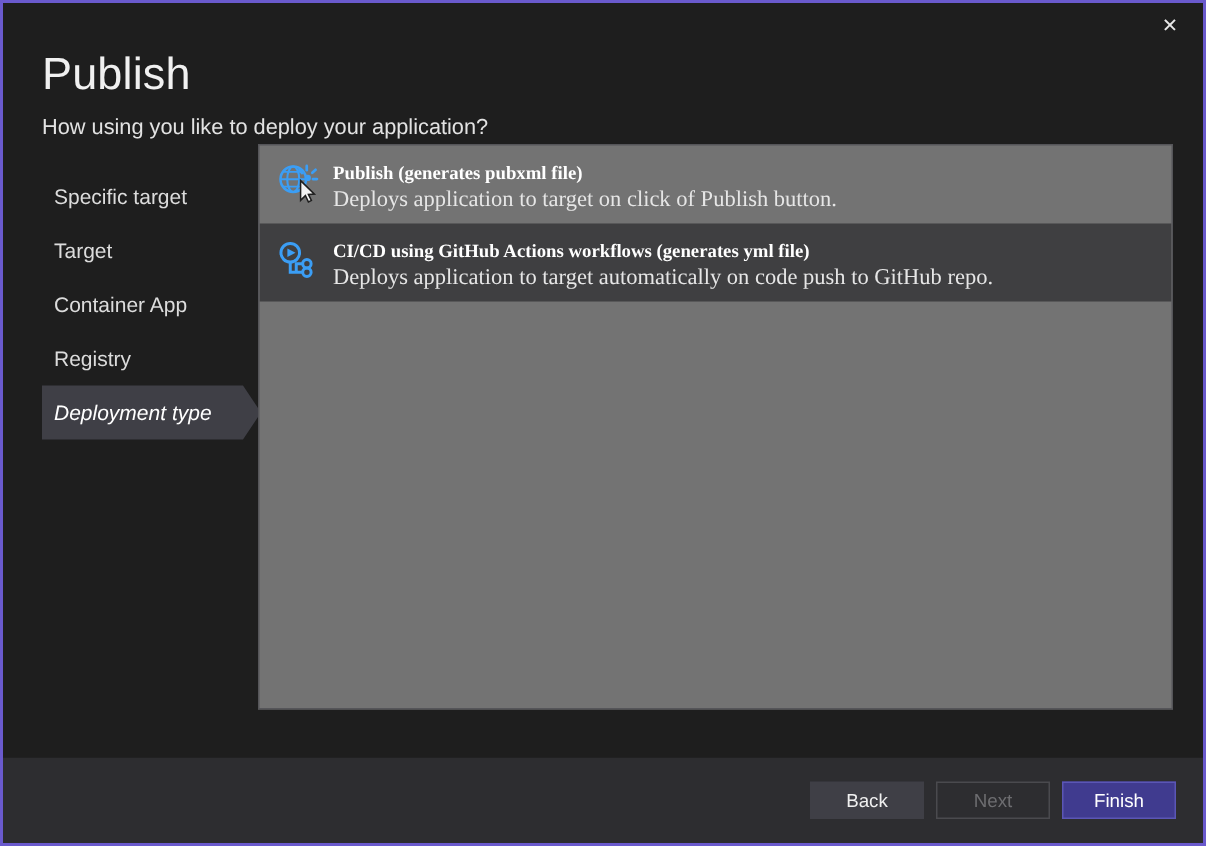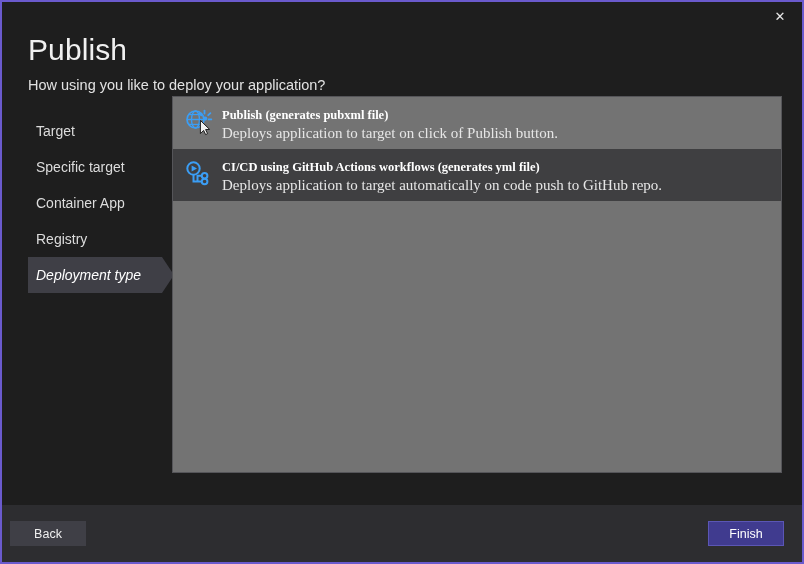--- a/index.html
+++ b/index.html
@@ -163,21 +163,21 @@
     color: #e6e6e6;
     line-height: 16px;
   }
 
   
   .footer {
     flex: 0 0 57px;
     background: #2d2d30;
     display: flex;
     align-items: center;
-    justify-content: space-between;
+    justify-content: flex-end;
     padding-right: 18px;
     box-sizing: border-box;
   }
   .btn {
     width: 76px;
     height: 25px;
     margin-left: 8px;
     box-sizing: border-box;
     display: flex;
     align-items: center;
@@ -212,24 +212,24 @@
 
   <div class="header">
     <div class="header-title">Publish</div>
     <div class="header-subtitle">How using you like to deploy your application?</div>
   </div>
 
   <div class="body">
 
     <div class="sidebar">
       <div class="nav-item">
+        <span class="nav-label">Specific target</span>
+      </div>
+      <div class="nav-item">
         <span class="nav-label">Target</span>
-      </div>
-      <div class="nav-item">
-        <span class="nav-label">Specific target</span>
       </div>
       <div class="nav-item">
         <span class="nav-label">Container App</span>
       </div>
       <div class="nav-item">
         <span class="nav-label">Registry</span>
       </div>
       <div class="nav-item selected">
         <span class="nav-label">Deployment type</span>
       </div>
@@ -276,16 +276,17 @@
           <div class="option-title">CI/CD using GitHub Actions workflows (generates yml file)</div>
           <div class="option-desc">Deploys application to target automatically on code push to GitHub repo.</div>
         </div>
       </div>
 
     </div>
   </div>
 
   <div class="footer">
     <div class="btn">Back</div>
+    <div class="btn disabled">Next</div>
     <div class="btn primary">Finish</div>
   </div>
 
 </div>
 
 </body></html>

